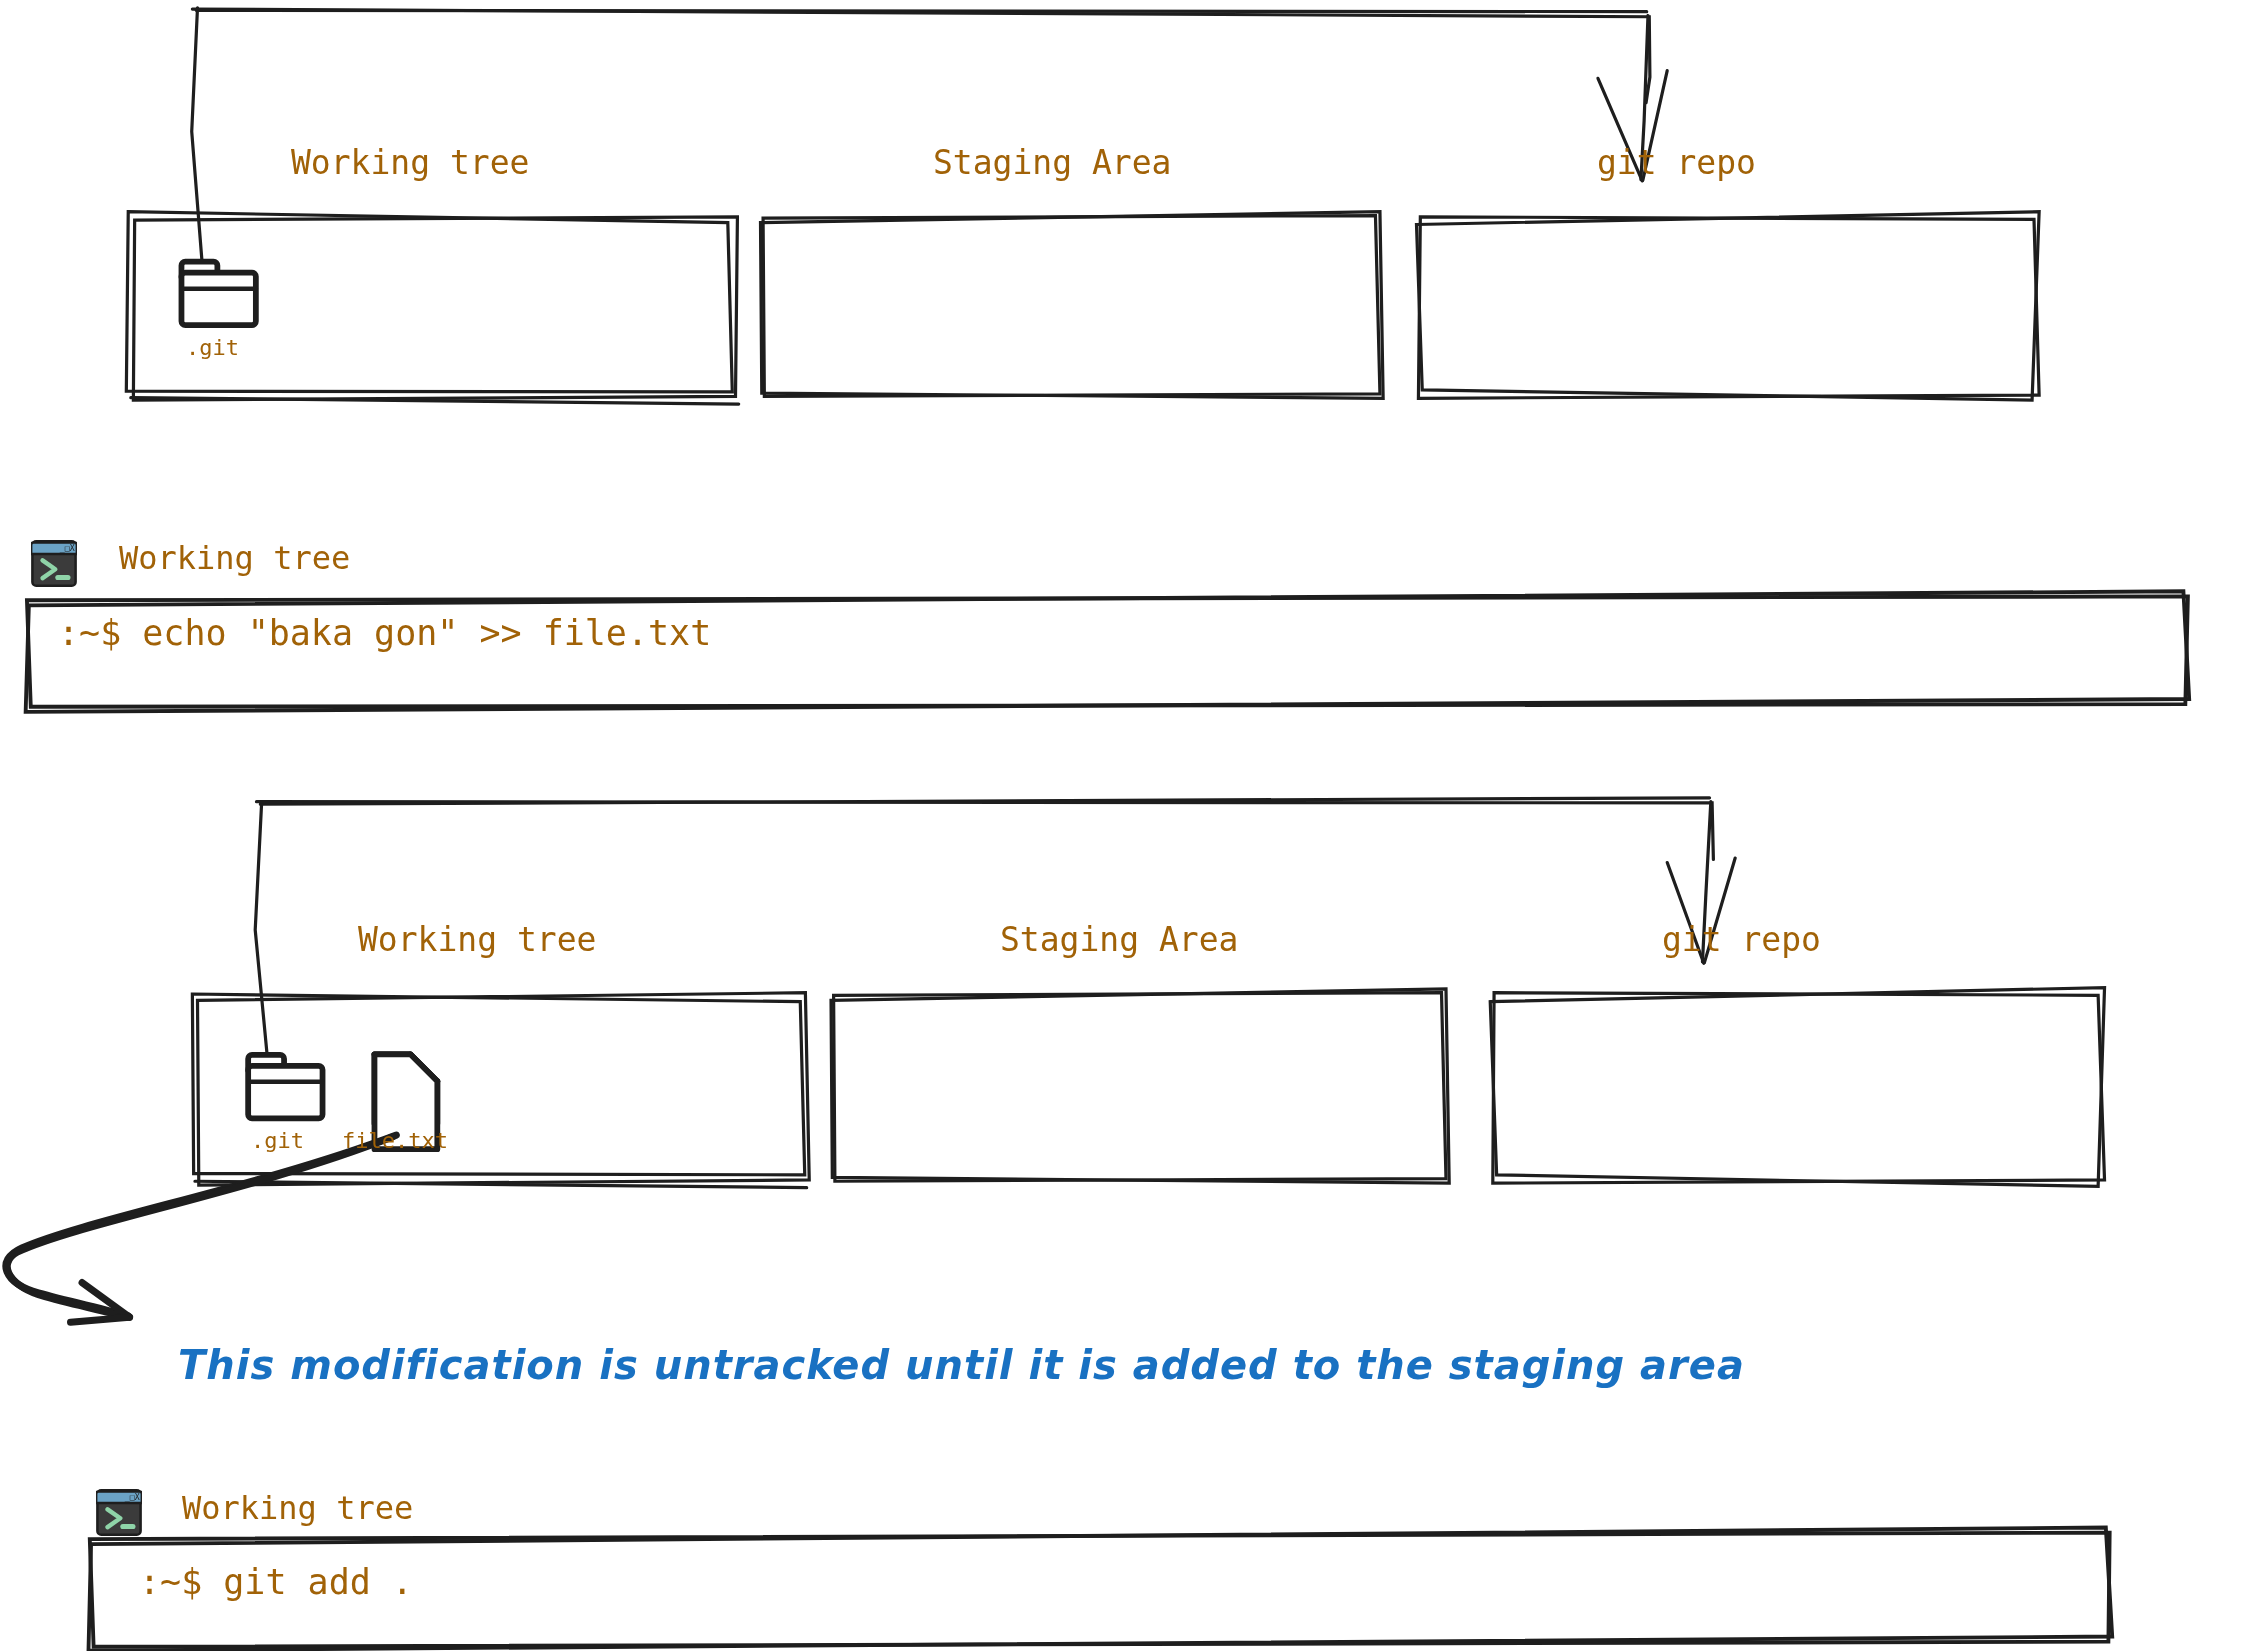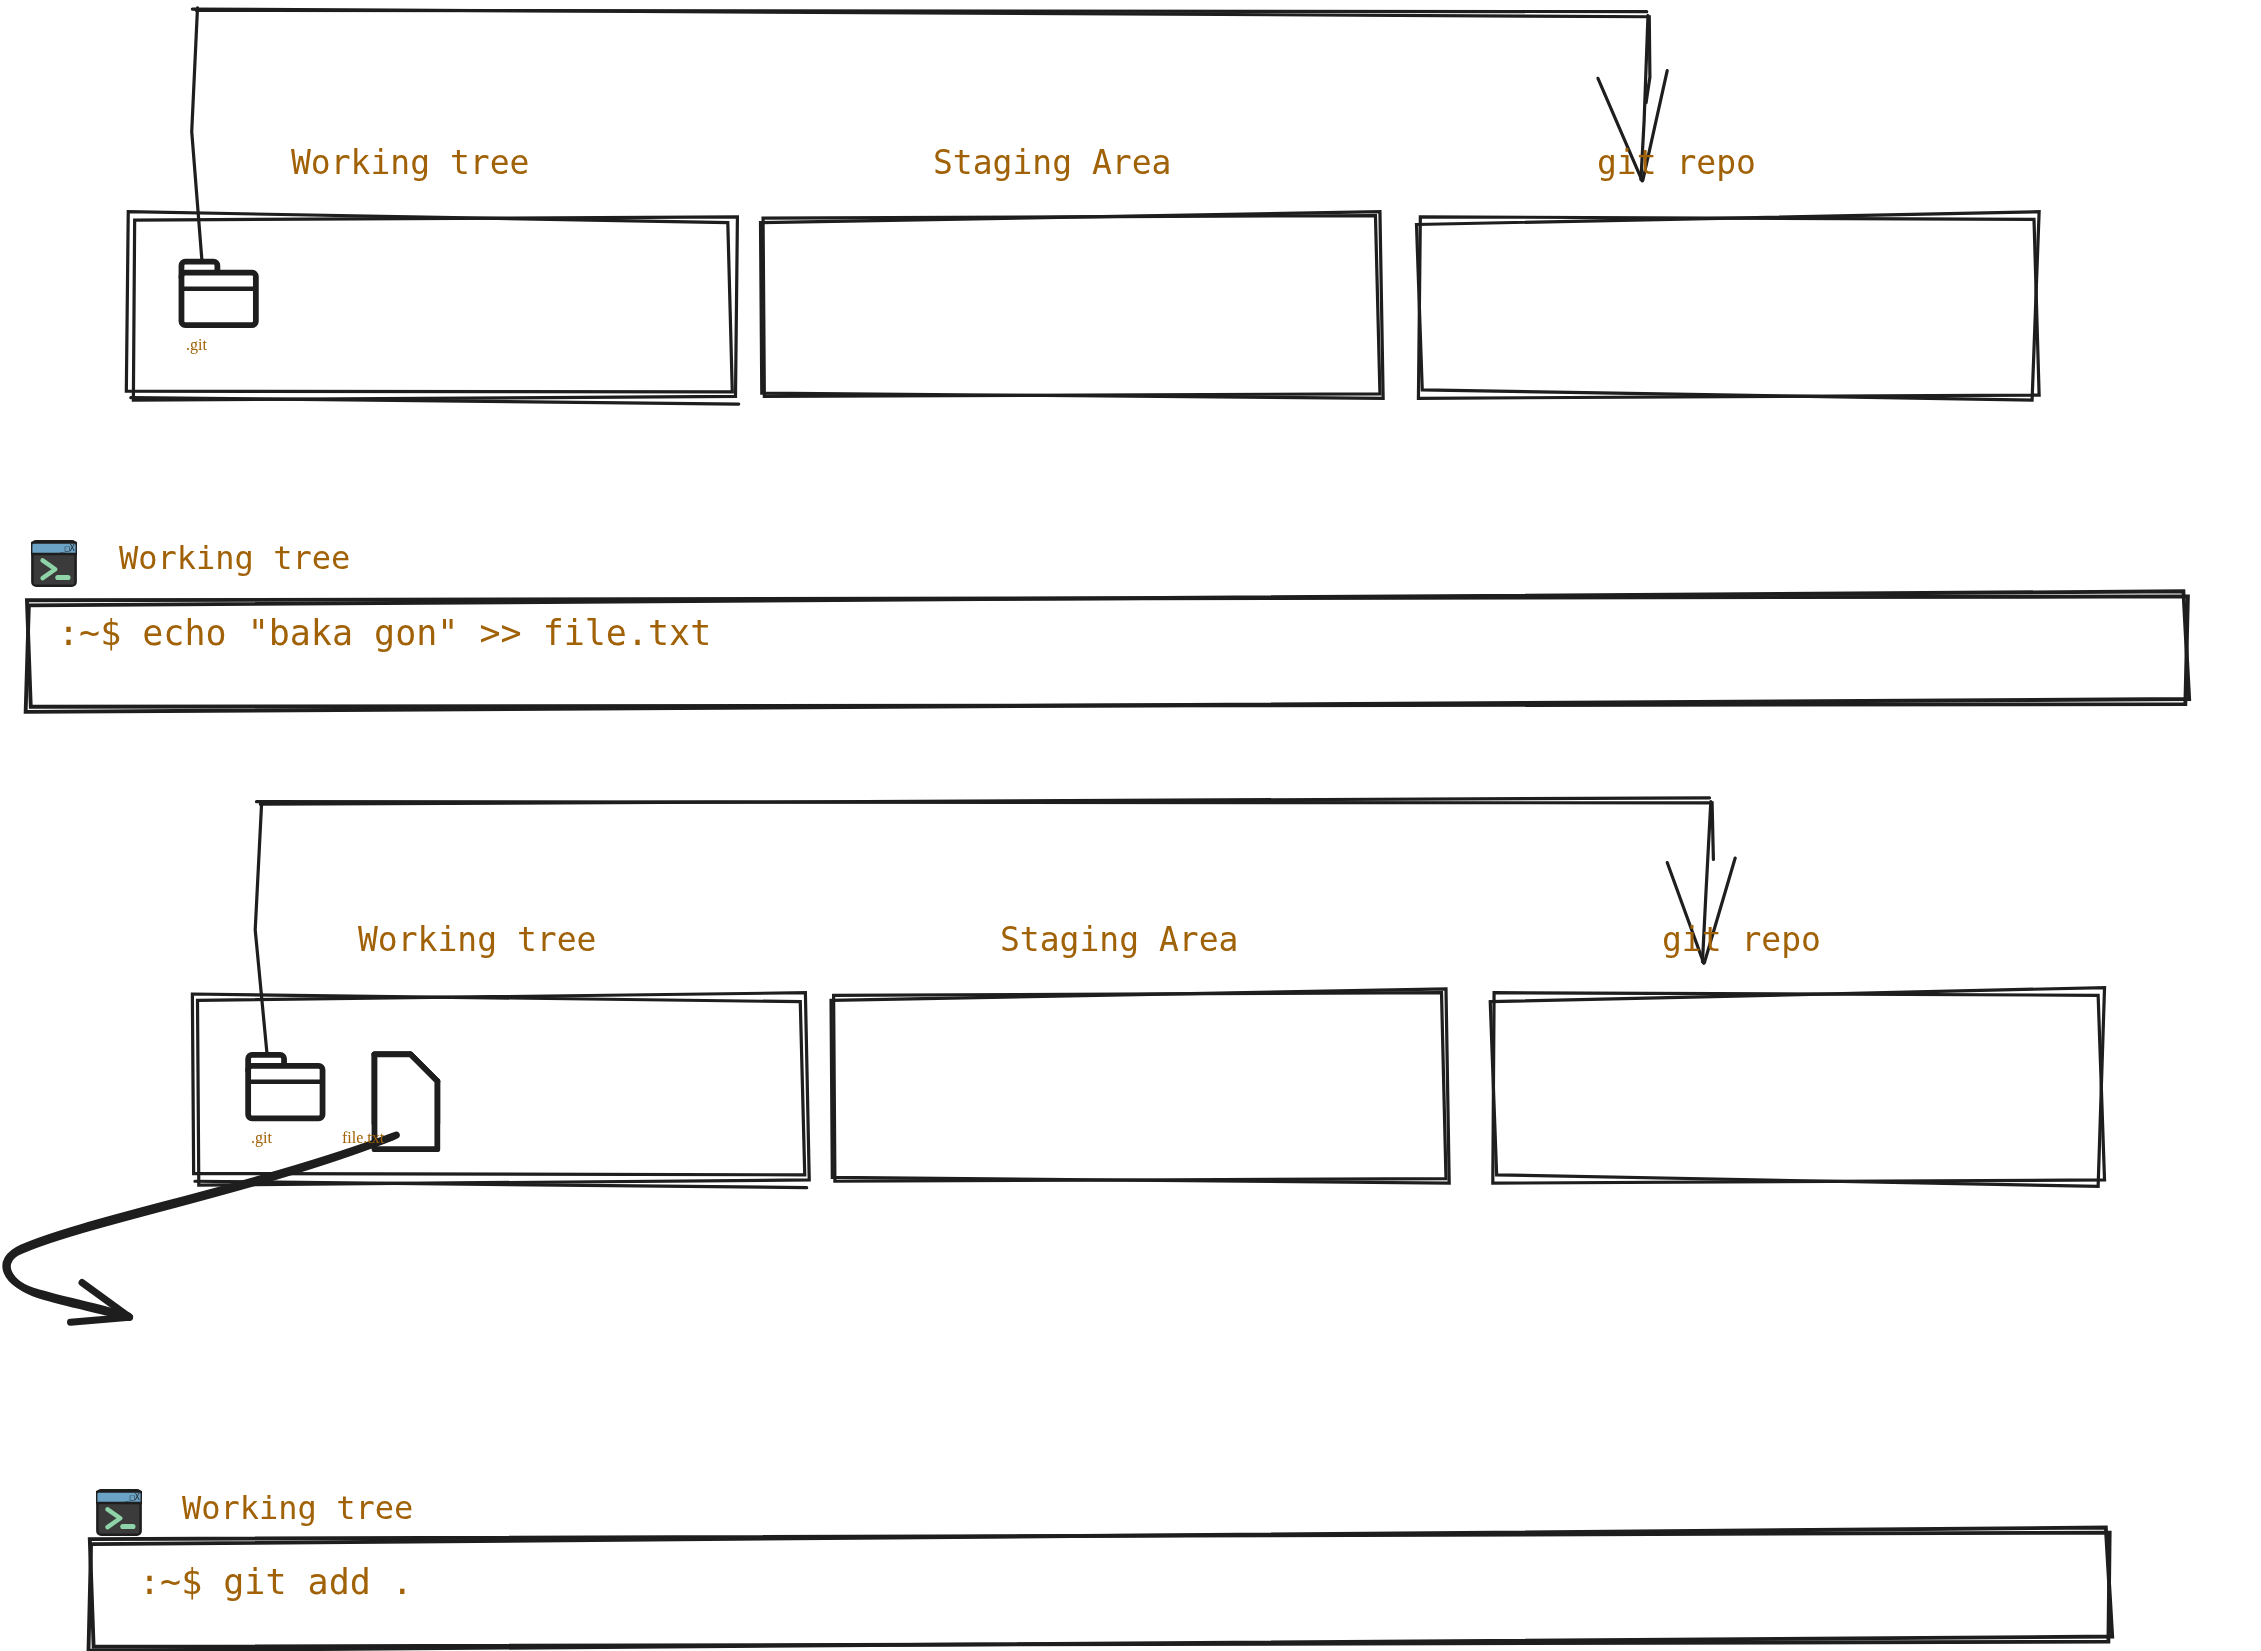--- a/index.html
+++ b/index.html
@@ -12,21 +12,21 @@
   .svg-layer{position:absolute;left:0;top:0;width:2261px;height:1652px;pointer-events:none;}
 
   .lbl{
     position:absolute;
     font-family:"DejaVu Sans Mono","Liberation Mono",monospace;
     color:#a16207;
     white-space:nowrap;
     letter-spacing:0px;
   }
   .zone-title{font-size:33px;line-height:1;}
-  .icon-cap{font-size:16px;line-height:1;font-family:Liberation Serif, serif;}
+  .icon-cap{font-size:22px;line-height:1;}
   .term-title{font-size:32px;line-height:1;}
   .term-cmd{font-size:35px;line-height:1;}
   .note{
     position:absolute;
     font-family:"DejaVu Sans","Liberation Sans",sans-serif;
     font-size:40px;
     font-style:italic;
     font-weight:600;
     letter-spacing:1px;
     white-space:nowrap;
@@ -155,20 +155,21 @@
   <div class="lbl zone-title" style="left:358px;top:923px;">Working tree</div>
 
   <div class="lbl zone-title" style="left:1000px;top:923px;">Staging Area</div>
 
   <div class="lbl zone-title" style="left:1662px;top:923px;">git repo</div>
 
   <div class="lbl icon-cap" style="left:251px;top:1130px;">.git</div>
 
   <div class="lbl icon-cap" style="left:342px;top:1130px;">file.txt</div>
 
+  <div class="note" style="left:178px;top:1342px;color:#1971c2;">This modification is untracked until it is added to the staging area</div>
 
   <div class="termicon" style="left:96px;top:1489px;width:46px;height:47px;">
     <svg width="46" height="47" viewBox="0 0 72 74">
       <rect x="2" y="2" width="68" height="70" rx="6" fill="#3b3b3b" stroke="#1e1e1e" stroke-width="4"></rect>
       <path d="M4 4 h64 a4 4 0 0 1 4 4 v14 h-72 v-14 a4 4 0 0 1 4 -4 z" fill="#6ba3c6" stroke="#1e1e1e" stroke-width="4"></path>
       <text x="45" y="18" font-family="DejaVu Sans Mono, monospace" font-size="13" fill="#1e1e1e">_□X</text>
       <path d="M18 32 L38 46 L18 60" fill="none" stroke="#8fd4a8" stroke-width="7" stroke-linecap="round" stroke-linejoin="round"></path>
       <path d="M42 59 h16" stroke="#8fd4a8" stroke-width="8" stroke-linecap="round"></path>
     </svg>
   </div>

